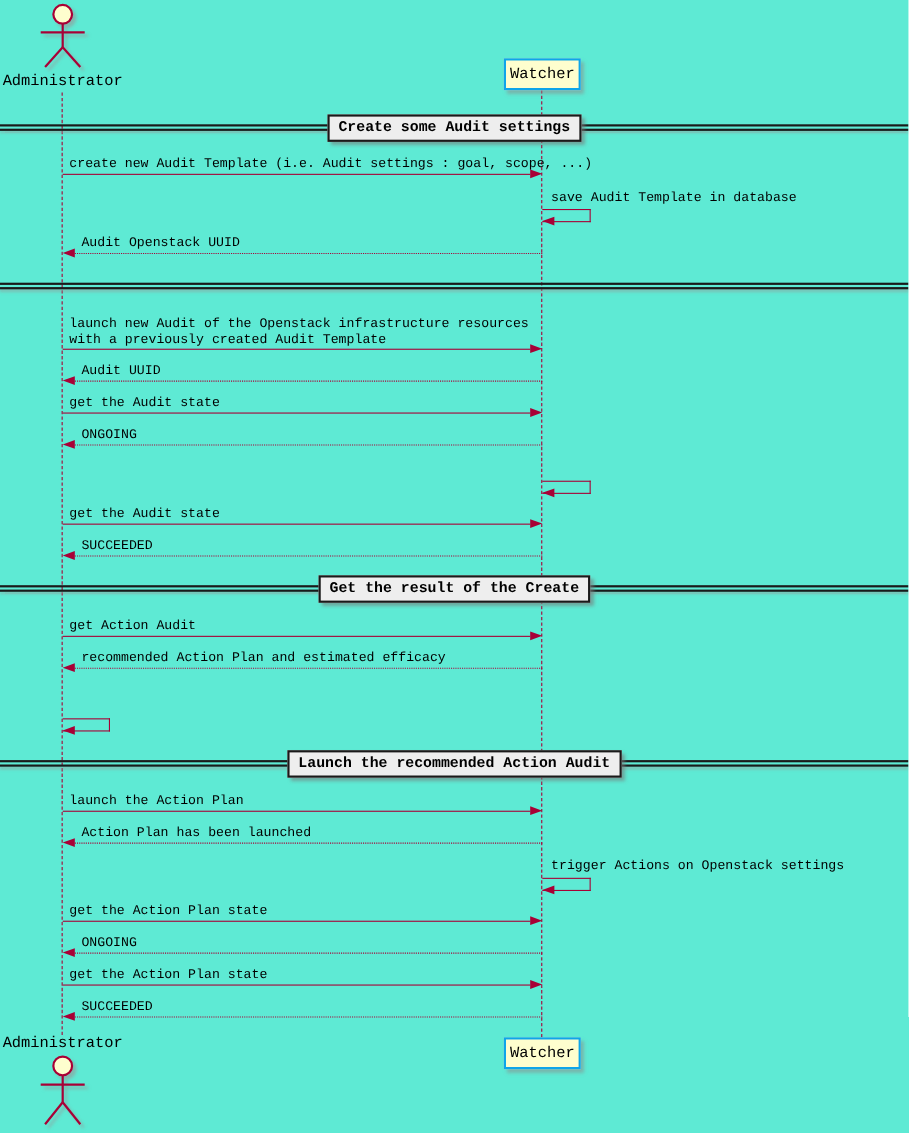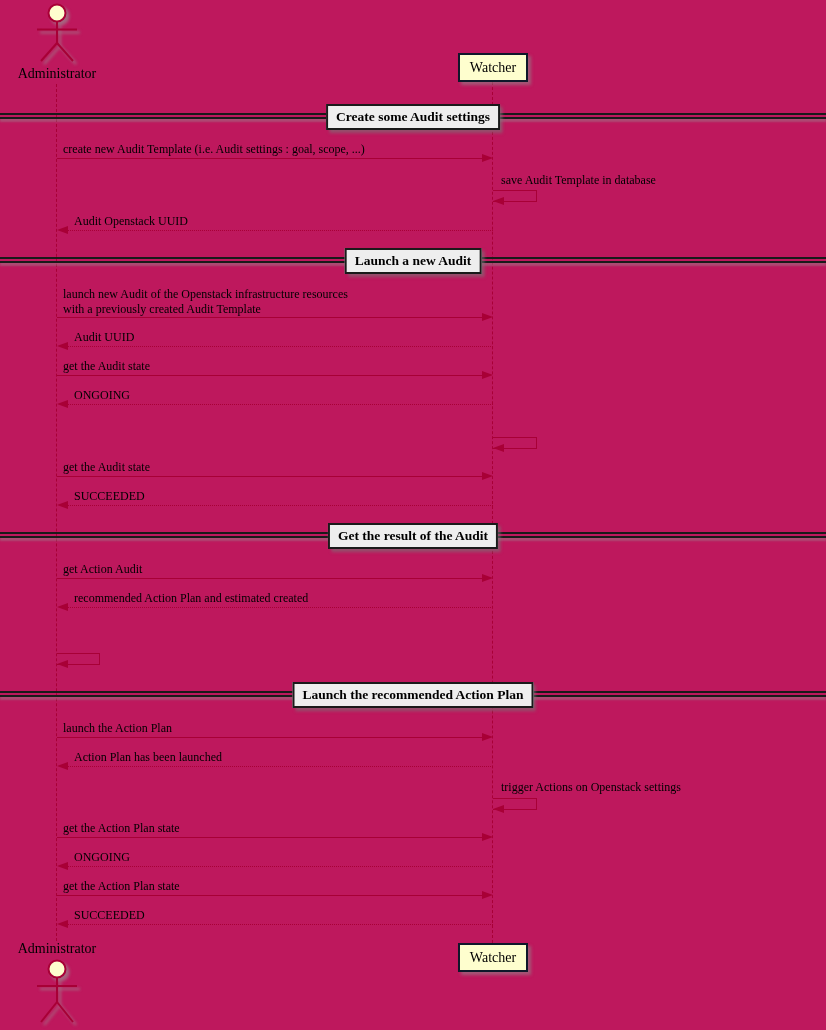--- a/index.html
+++ b/index.html
@@ -1,23 +1,23 @@
 <!DOCTYPE html>
 <html><head>
 <meta charset="utf-8">
 <style>
   html,body { margin:0; padding:0; background:#ffffff; }
   .seq {
     position:relative; width:826px; height:1030px; overflow:hidden;
-    background:#be185d; font-family:Liberation Serif, serif; color:#000;
+    background:#5eead4; font-family:Liberation Mono, monospace; color:#000;
   }
   .lifeline { position:absolute; width:0; border-left:1px dashed #A80036; }
   .pbox {
     position:absolute; width:70px; height:29px; box-sizing:border-box;
-    background:#FEFECE; border:2px solid #0f172a;
+    background:#FEFECE; border:2px solid #0ea5e9;
     display:flex; align-items:center; justify-content:center;
     font-size:14px; box-shadow:3px 3px 3px rgba(140,140,140,0.55);
   }
   .alabel { position:absolute; left:0; width:114px; text-align:center; font-size:14px; }
   .actor-svg { position:absolute; filter:drop-shadow(3px 3px 1.5px rgba(150,150,150,0.6)); }
   .divline {
     position:absolute; left:0; width:826px; height:6px; box-sizing:border-box;
     border-top:2px solid #1a1a1a; border-bottom:2px solid #1a1a1a;
     box-shadow:0 3px 2px rgba(150,150,150,0.4);
   }
@@ -76,21 +76,20 @@
     <div class="arr arr-l" style="left:493px;top:197px"></div>
   </div>
 
   <div class="msg">
     <div class="mlabel" style="left:74px;top:214px">Audit Openstack UUID</div>
     <div class="mline dot" style="left:68px;top:230px;width:425px"></div>
     <div class="arr arr-l" style="left:57px;top:226px"></div>
   </div>
 
   <div class="divline" style="top:257px"></div>
-  <div class="divbox" style="top:248px">Launch a new Audit</div>
 
   <div class="msg">
     <div class="mlabel" style="left:63px;top:287px">launch new Audit of the Openstack infrastructure resources
 with a previously created Audit Template</div>
     <div class="mline solid" style="left:57px;top:317px;width:425px"></div>
     <div class="arr arr-r" style="left:482px;top:313px"></div>
   </div>
 
   <div class="msg">
     <div class="mlabel" style="left:74px;top:330px">Audit UUID</div>
@@ -121,41 +120,41 @@
     <div class="arr arr-r" style="left:482px;top:472px"></div>
   </div>
 
   <div class="msg">
     <div class="mlabel" style="left:74px;top:489px">SUCCEEDED</div>
     <div class="mline dot" style="left:68px;top:505px;width:425px"></div>
     <div class="arr arr-l" style="left:57px;top:501px"></div>
   </div>
 
   <div class="divline" style="top:532px"></div>
-  <div class="divbox" style="top:523px">Get the result of the Audit</div>
+  <div class="divbox" style="top:523px">Get the result of the Create</div>
 
   <div class="msg">
     <div class="mlabel" style="left:63px;top:562px">get Action Audit</div>
     <div class="mline solid" style="left:57px;top:578px;width:425px"></div>
     <div class="arr arr-r" style="left:482px;top:574px"></div>
   </div>
 
   <div class="msg">
-    <div class="mlabel" style="left:74px;top:591px">recommended Action Plan and estimated created</div>
+    <div class="mlabel" style="left:74px;top:591px">recommended Action Plan and estimated efficacy</div>
     <div class="mline dot" style="left:68px;top:607px;width:425px"></div>
     <div class="arr arr-l" style="left:57px;top:603px"></div>
   </div>
 
   <div class="msg">
     <div class="loop" style="left:57px;top:653px;width:43px;height:12px"></div>
     <div class="arr arr-l" style="left:57px;top:660px"></div>
   </div>
 
   <div class="divline" style="top:691px"></div>
-  <div class="divbox" style="top:682px">Launch the recommended Action Plan</div>
+  <div class="divbox" style="top:682px">Launch the recommended Action Audit</div>
 
   <div class="msg">
     <div class="mlabel" style="left:63px;top:721px">launch the Action Plan</div>
     <div class="mline solid" style="left:57px;top:737px;width:425px"></div>
     <div class="arr arr-r" style="left:482px;top:733px"></div>
   </div>
 
   <div class="msg">
     <div class="mlabel" style="left:74px;top:750px">Action Plan has been launched</div>
     <div class="mline dot" style="left:68px;top:766px;width:425px"></div>

